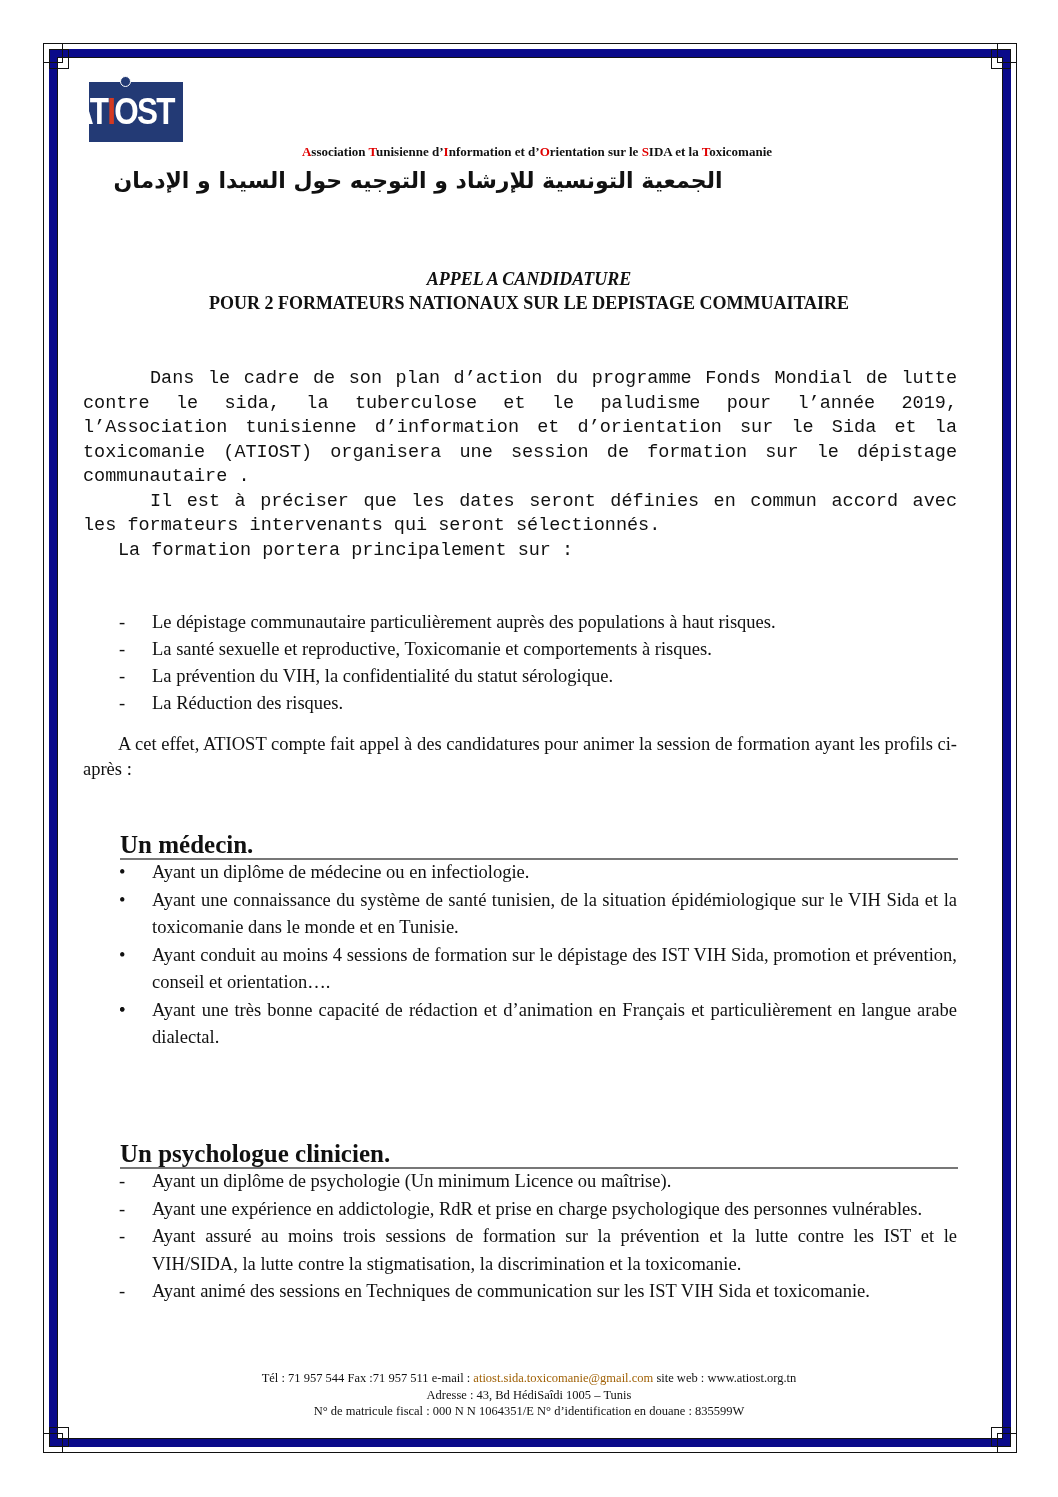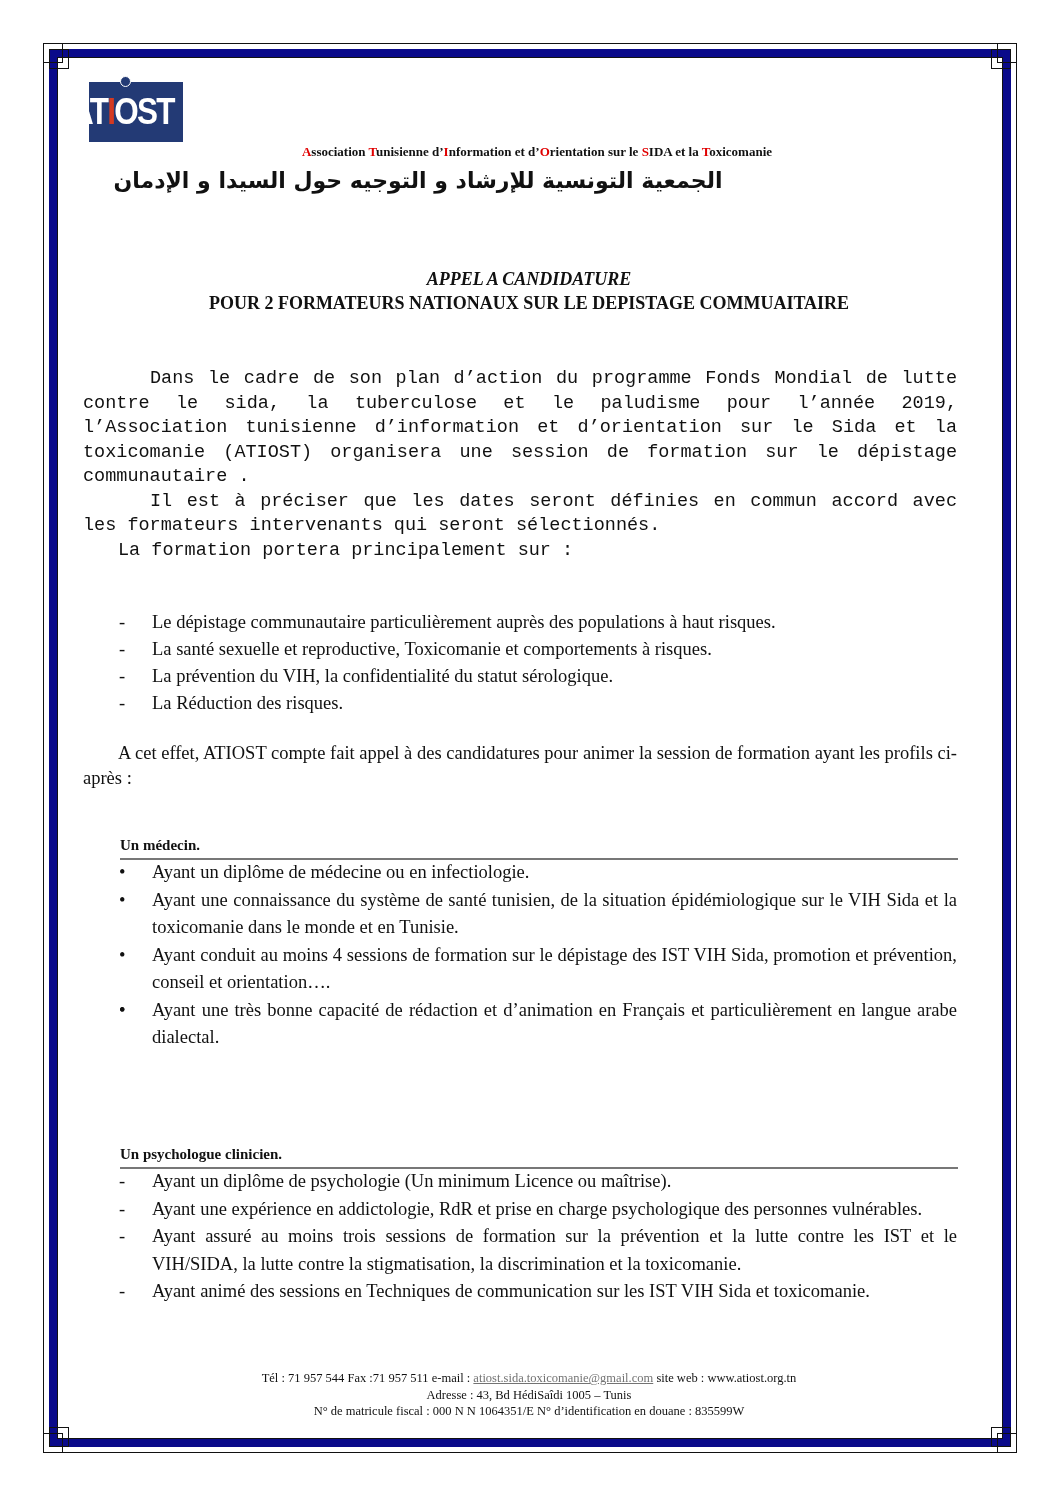--- a/index.html
+++ b/index.html
@@ -42,27 +42,27 @@
   
   .content { position: absolute; left: 83px; width: 874px; font-size: 18.5px; line-height: 24.5px; }
   .para { text-align: justify; margin: 0; }
   .indent { text-indent: 67px; }
   .indent-small { text-indent: 35px; }
 
   .list { position: absolute; left: 83px; width: 874px; font-size: 18.5px; line-height: 27px; margin: 0; padding: 0; list-style: none; }
   .list li { position: relative; padding-left: 69px; text-align: justify; }
   .list li .marker { position: absolute; left: 36px; top: 0; }
 
-  .section-title { position: absolute; left: 120px; width: 838px; font-size: 15px; font-weight: bold;
+  .section-title { position: absolute; left: 120px; width: 838px; font-size: 25px; font-weight: bold;
                    border-bottom: 2px solid #777; padding-bottom: 2px; line-height: 22px; }
 
   .bullets li { line-height: 27.5px; margin-bottom: 0; }
 
   .footer { position: absolute; left: 0; width: 1058px; text-align: center; font-size: 12.5px; line-height: 16.5px; top: 1370px; }
-  .footer a { color: #737373; text-decoration: underline; }
+  .footer a { color: #a16207; }
 </style>
 </head>
 <body>
 
 <div class="border-outer"></div>
 <div class="border-blue"></div>
 <div class="border-inner"></div>
 <div class="corner tl1"></div>
 <div class="corner tl2"></div>
 <div class="corner tr1"></div>
@@ -91,21 +91,21 @@
   <p class="para indent-small">La formation  portera principalement sur :</p>
 </div>
 
 <ul class="list" style="top:609px;">
   <li><span class="marker">-</span><span>Le dépistage communautaire particulièrement auprès des populations à haut risques.</span></li>
   <li><span class="marker">-</span><span>La santé sexuelle et reproductive, Toxicomanie et comportements à risques.</span></li>
   <li><span class="marker">-</span><span>La prévention du VIH, la confidentialité du statut sérologique.</span></li>
   <li><span class="marker">-</span><span>La Réduction des risques.</span></li>
 </ul>
 
-<div class="content" style="top:732px;margin-top:9px;">
+<div class="content" style="top:732px;">
   <p class="para indent-small">A cet effet, ATIOST compte fait appel à des candidatures pour animer la session de formation ayant les profils ci-après :</p>
 </div>
 
 <div class="section-title" style="top:834px;">Un médecin.</div>
 <ul class="list bullets" style="top:859px;">
   <li><span class="marker">•</span><span>Ayant un diplôme de médecine ou en infectiologie.</span></li>
   <li><span class="marker">•</span><span>Ayant une connaissance du système de santé tunisien, de la situation épidémiologique sur le VIH Sida et la toxicomanie dans le monde et en Tunisie.</span></li>
   <li><span class="marker">•</span><span>Ayant conduit au moins 4 sessions de formation sur le  dépistage des IST VIH Sida, promotion et prévention, conseil et orientation….</span></li>
   <li><span class="marker">•</span></li>
   <li><span class="marker">•</span><span>Ayant une très bonne capacité de rédaction et d’animation en Français et particulièrement en langue arabe dialectal.</span></li>

